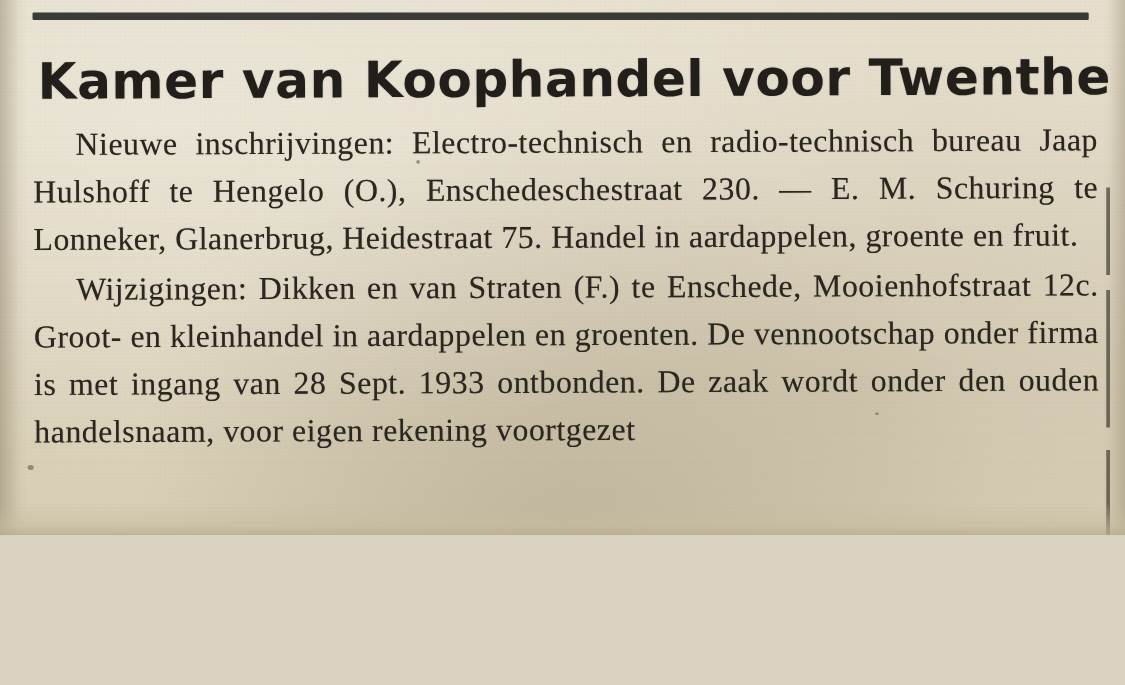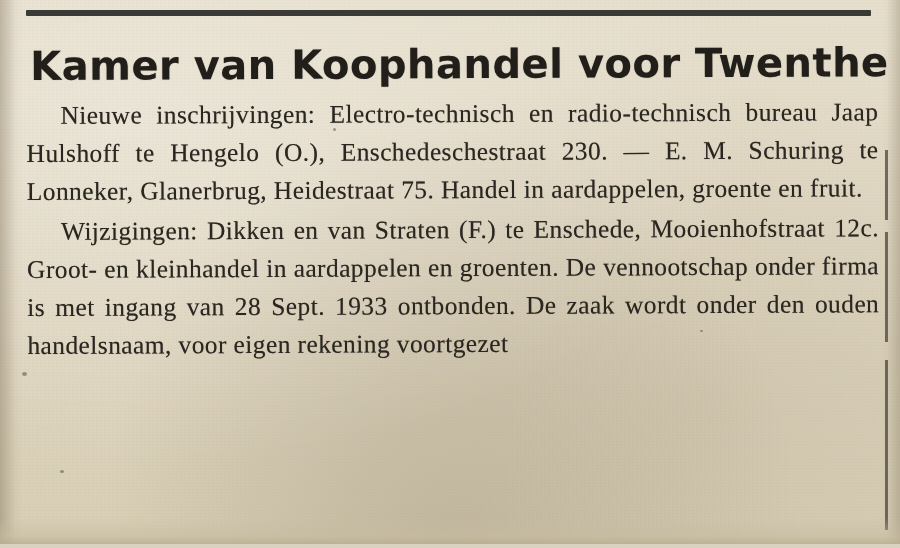--- a/index.html
+++ b/index.html
@@ -11,21 +11,21 @@
     height: 548px;
     overflow: hidden;
     background: #d9d2c0;
     font-family: "Liberation Serif", serif;
   }
 
   
   #clipping {
     position: relative;
     width: 900px;
-    height: 544px;
+    height: 428px;
     background:
       radial-gradient(ellipse at 14% 22%, rgba(255,255,255,0.30), rgba(255,255,255,0) 58%),
       radial-gradient(ellipse at 78% 74%, rgba(160,146,118,0.22), rgba(160,146,118,0) 60%),
       radial-gradient(ellipse at 50% 102%, rgba(120,106,80,0.22), rgba(120,106,80,0) 55%),
       linear-gradient(188deg, #e6dfcd 0%, #e2dac6 35%, #ded5bf 62%, #d7ceb5 100%);
     box-sizing: border-box;
     overflow: hidden;
   }
 
   

